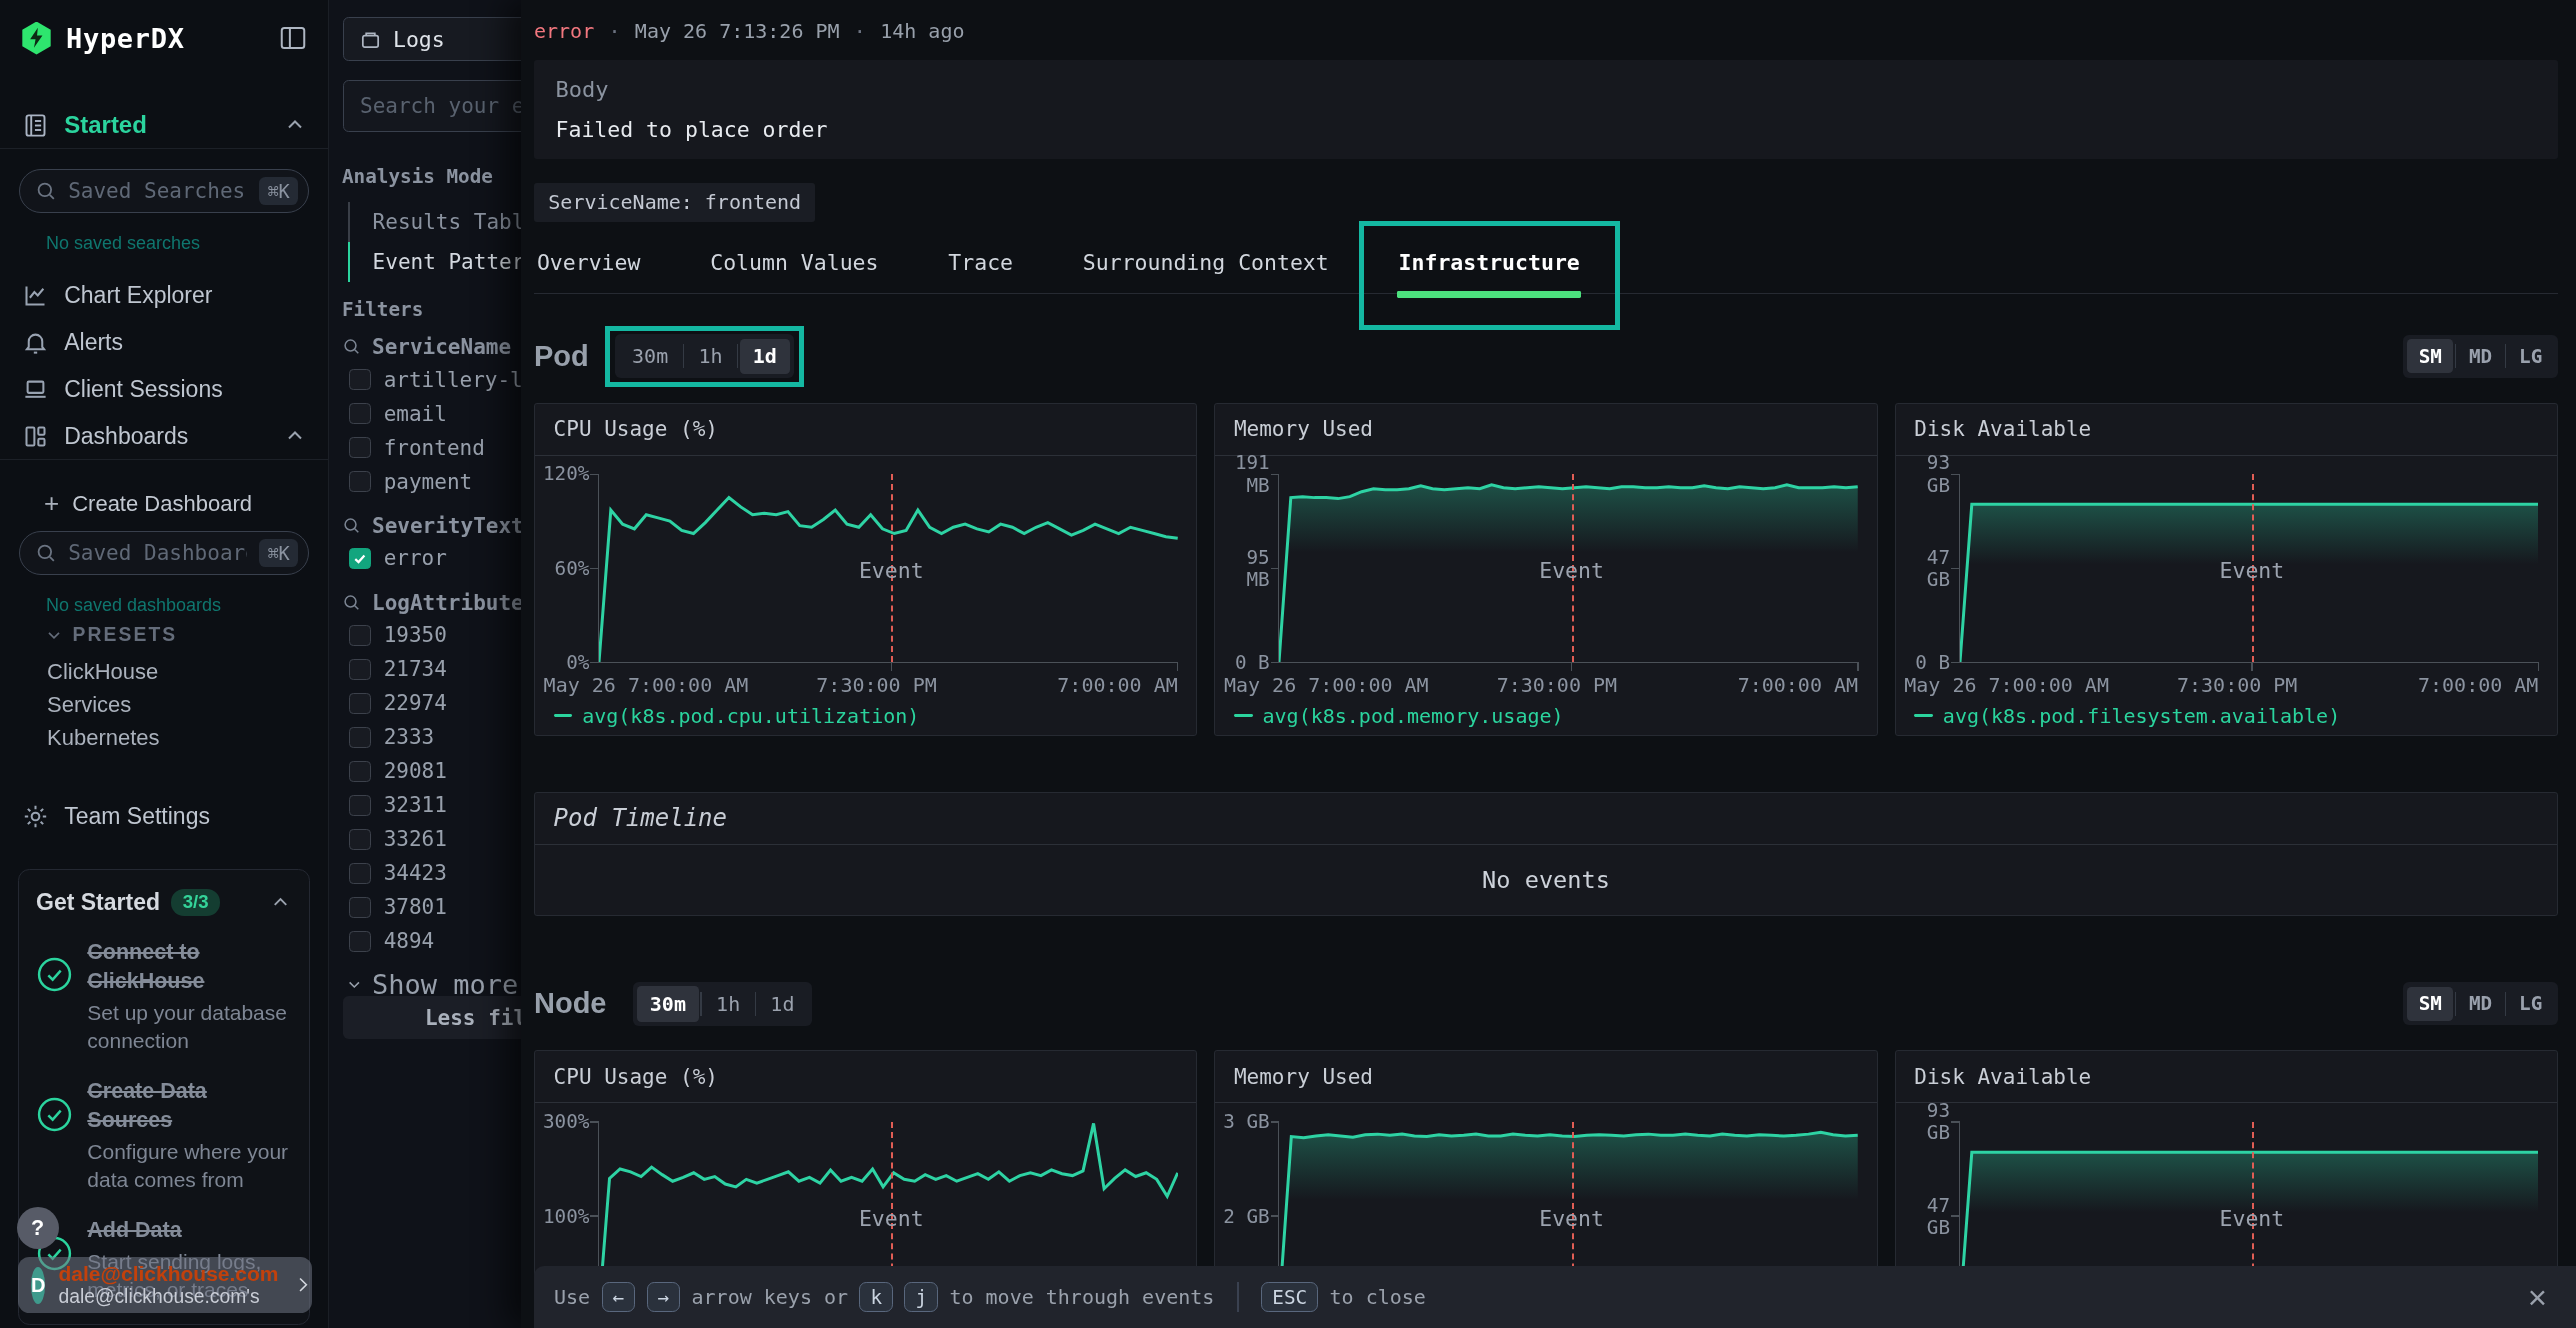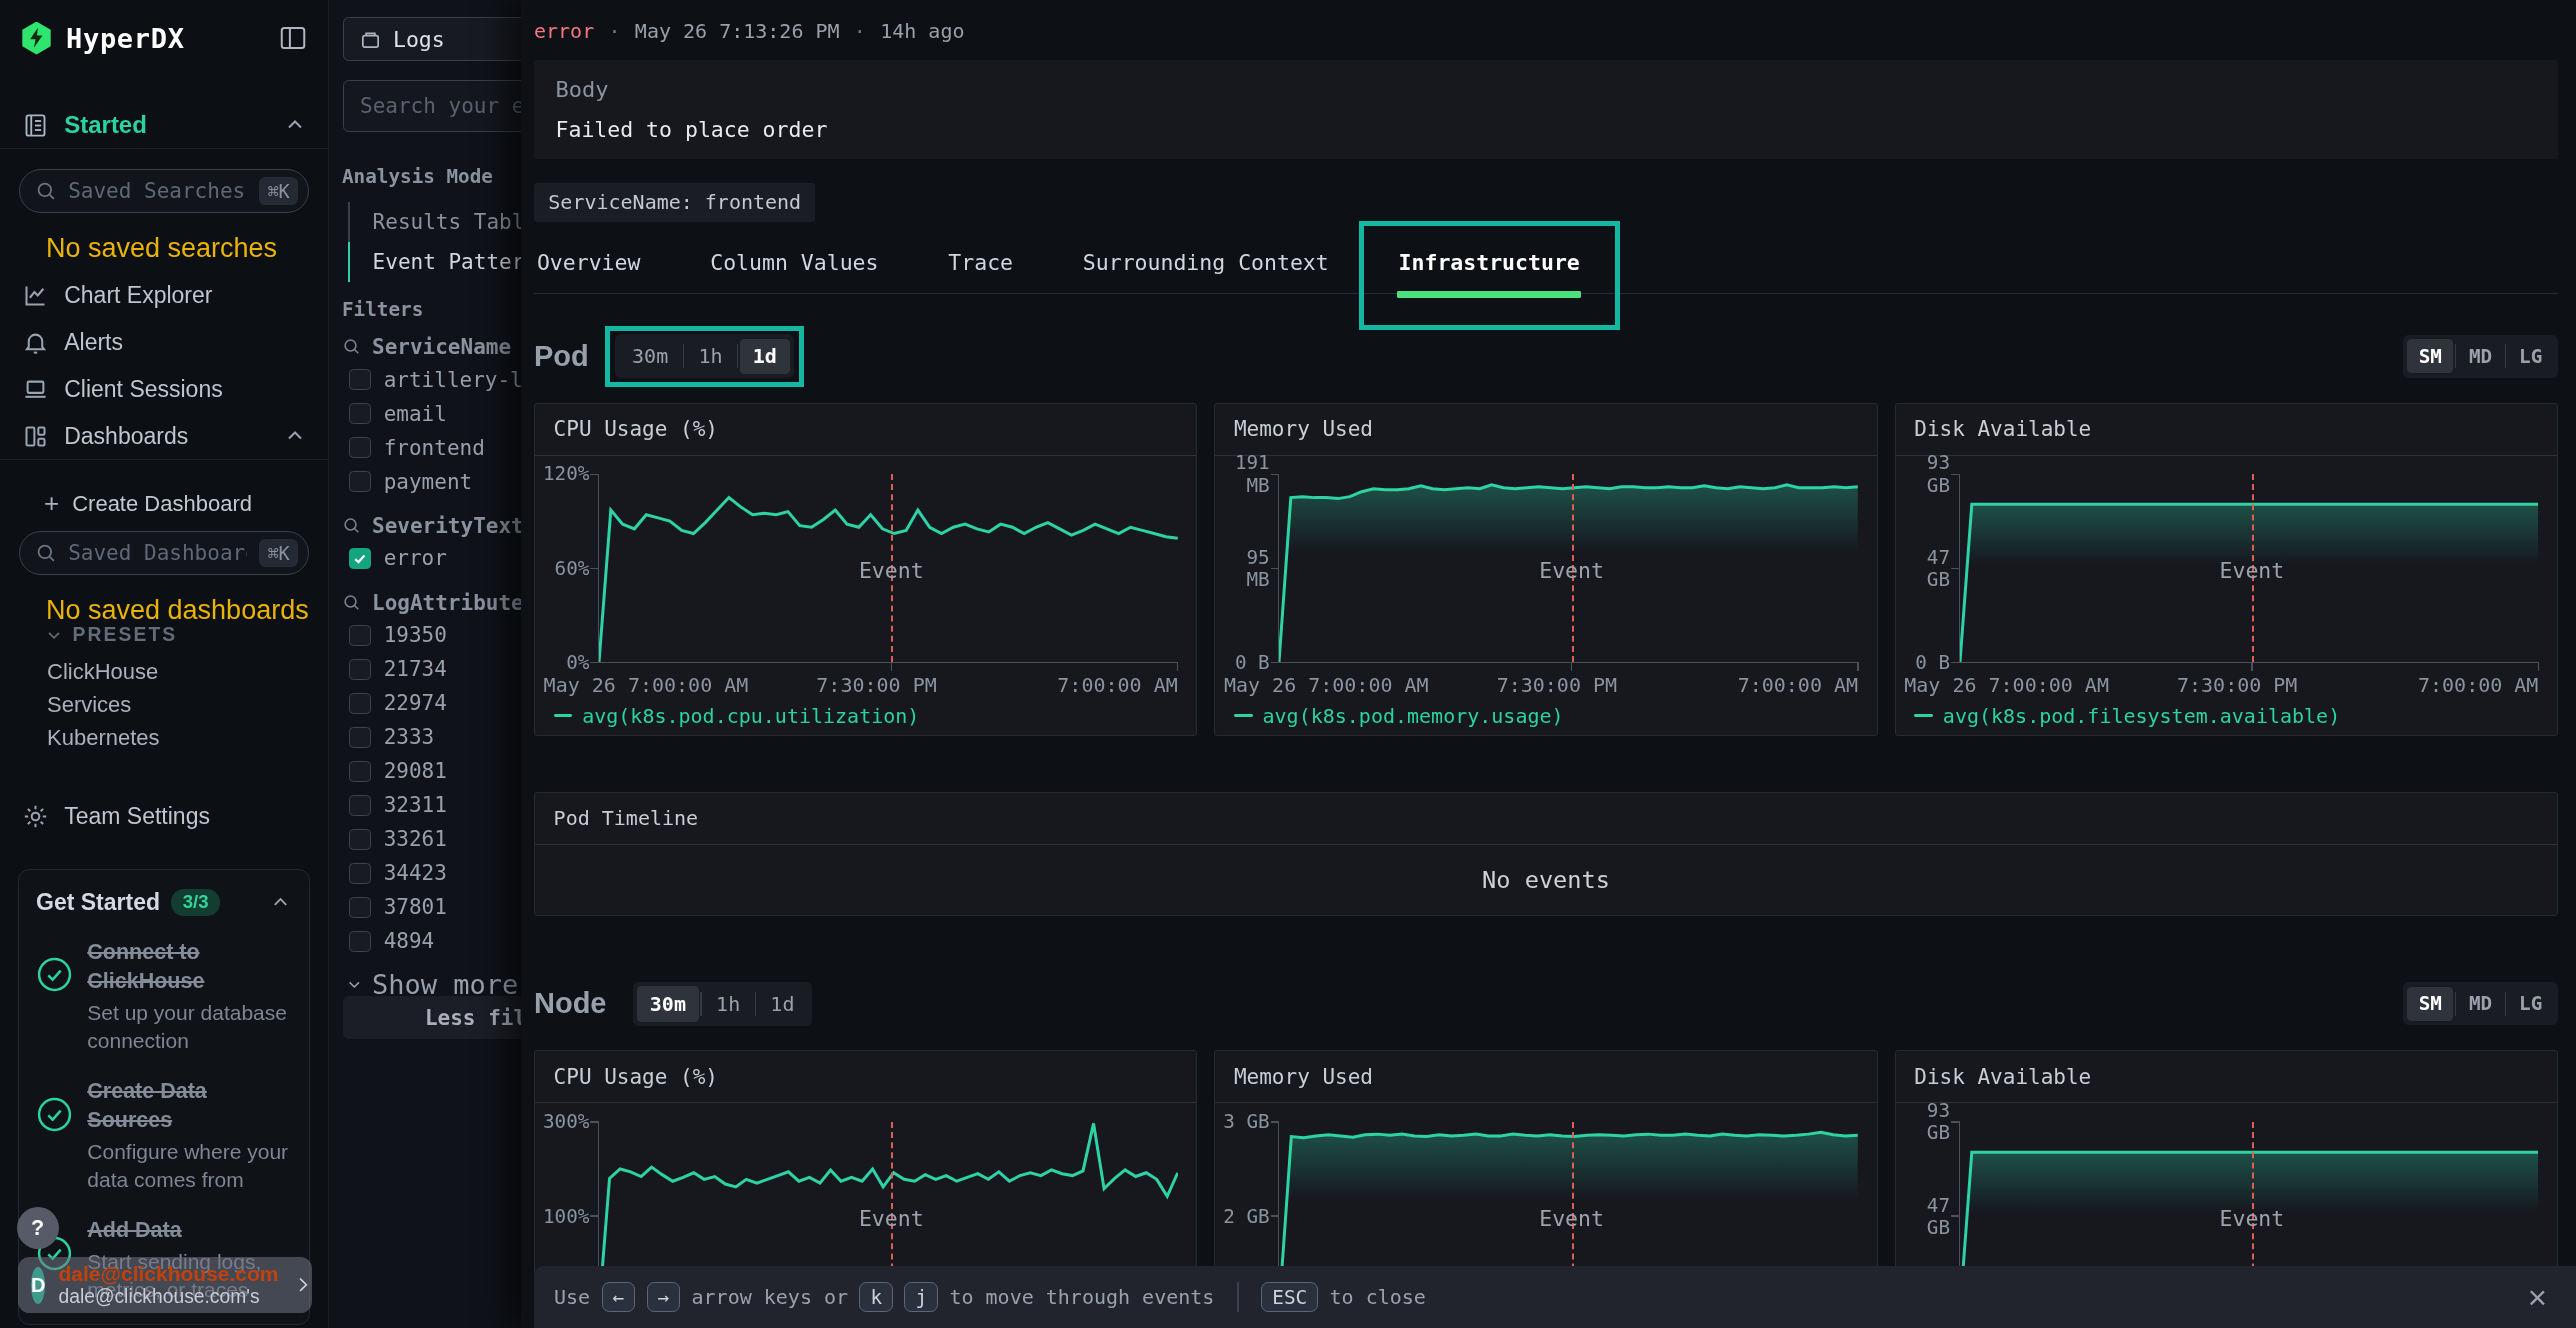--- a/index.html
+++ b/index.html
@@ -20,21 +20,21 @@
   .logo-mark{width:33px;height:33px;background:#2ee56e;border-radius:7.2px;display:flex;align-items:center;justify-content:center;clip-path:polygon(50% 0,93% 25%,93% 75%,50% 100%,7% 75%,7% 25%);}
   .logo-text{font-family:var(--mono);font-weight:bold;font-size:27px;color:#fff;letter-spacing:0.7px;}
   .panel-toggle{margin-left:auto;color:#aeb6c2;cursor:pointer}
   .side-row{display:flex;align-items:center;gap:15.7px;padding:0 21.5px;color:#bfc6d0;font-size:23px;}
   .search-hdr{top:102px;height:47px;border-bottom:0.7px solid #1c2027;}
   .search-hdr .lbl{color:var(--teal);font-weight:bold;font-size:24px;}
   .chev-right-auto{margin-left:auto;color:#9aa2ae}
   .pill-input{position:absolute;left:18.6px;right:18.6px;height:44px;border:1.4px solid #39404d;border-radius:23px;background:#11141a;display:flex;align-items:center;gap:11.4px;padding:0 10px 0 15.7px;cursor:text;}
   .pill-input .ph{font-family:var(--mono);font-size:21px;color:#5f6876;flex:1;white-space:nowrap;overflow:hidden;}
   .kbd-badge{background:#242a34;border-radius:6.4px;padding:3.6px 8.6px;font-family:var(--mono);font-size:18.6px;color:#8b93a0;}
-  .hint{left:46px;font-size:27px;color:#eab308;}
+  .hint{left:46px;font-size:18px;color:#0f766e;}
   .navgroup{top:272px;}
   .nav-item{height:47px;display:flex;align-items:center;gap:15.7px;padding:0 21.5px;color:#bfc6d0;font-size:23px;cursor:pointer;}
   .border-after{border-bottom:0.7px solid #1c2027;}
   .create-dash{top:484px;height:39px;display:flex;align-items:center;gap:13px;padding:0 44px;color:#c3c9d2;font-size:22px;cursor:pointer;}
   .plus{font-size:26px;color:#aab1bc}
   .presets-hdr{display:flex;align-items:center;gap:8.6px;padding:0 44px;color:#646c7a;font-weight:bold;font-size:19.3px;letter-spacing:2.1px;cursor:pointer;}
   .preset-link{padding:0 47px;height:33px;display:flex;align-items:center;color:#aab1bc;font-size:22px;cursor:pointer;}
   .gs-card{position:absolute;left:18px;right:18px;top:869px;bottom:2.9px;border:0.7px solid #242832;border-radius:11.4px;background:#0f1217;padding:18.6px 17px;}
   .gs-head{display:flex;align-items:center;gap:11.4px;}
   .gs-title{font-size:23px;font-weight:bold;color:#d6dae0;}
@@ -105,21 +105,21 @@
   .plot{position:relative;flex:1;height:189px;border-left:1.4px solid #4b5158;border-bottom:1.4px solid #4b5158;}
   .ytick{position:absolute;left:-8.6px;width:8.6px;height:1.4px;background:#4b5158;}
   .xtick{position:absolute;bottom:-8.6px;width:1.4px;height:8.6px;background:#4b5158;}
   .event-line{position:absolute;top:0;bottom:0;border-left:2.1px dashed var(--event);}
   .event-lab{position:absolute;top:51%;transform:translate(-50%,-50%);font-size:21.5px;color:#9ca3af;z-index:2;}
   .xrow{position:relative;height:31.5px;margin:4.3px 18.6px 0 8.6px;font-size:20px;color:#8b93a0;}
   .xl{position:absolute;top:5.7px;white-space:nowrap;}
   .legend{display:flex;align-items:center;gap:10px;padding:1.4px 0 0 18.6px;height:31.5px;color:var(--teal);font-size:20px;}
   .legend .dash{width:18.6px;height:2.9px;background:var(--teal);border-radius:1.4px;}
   .timeline-card{margin-top:56px;background:var(--panel);border:0.7px solid var(--border);border-radius:2.9px;height:124px;}
-  .timeline-title{height:52px;display:flex;align-items:center;padding:0 18.6px;font-size:20px;color:#c9ced6;border-bottom:1.4px solid #2c3038;}
+  .timeline-title{height:52px;display:flex;align-items:center;padding:0 18.6px;font-size:24px;color:#c9ced6;border-bottom:1.4px solid #2c3038;font-style:italic;}
   .timeline-body{height:71px;display:flex;align-items:center;justify-content:center;font-size:23.6px;color:#cdd2da;}
   
   .footer{position:absolute;left:13px;right:0;bottom:0;height:62px;background:#21242c;border-top-left-radius:10px;display:flex;align-items:center;gap:11.4px;padding:0 29px 0 20px;z-index:30;font-size:20px;color:#9aa1ac;}
   .keycap{background:#2a313c;border:1.4px solid #59677d;border-radius:7.2px;padding:2.1px 10px;color:#cbd5e1;font-size:19.3px;}
   .foot-div{width:1.4px;height:30px;background:#3a4150;margin:0 11.4px;}
   .close-x{margin-left:auto;font-family:var(--sans);font-size:33px;color:#9aa1ac;cursor:pointer;line-height:1;}
   .ic{flex:0 0 auto}
 </style>
 </head>
 <body>

